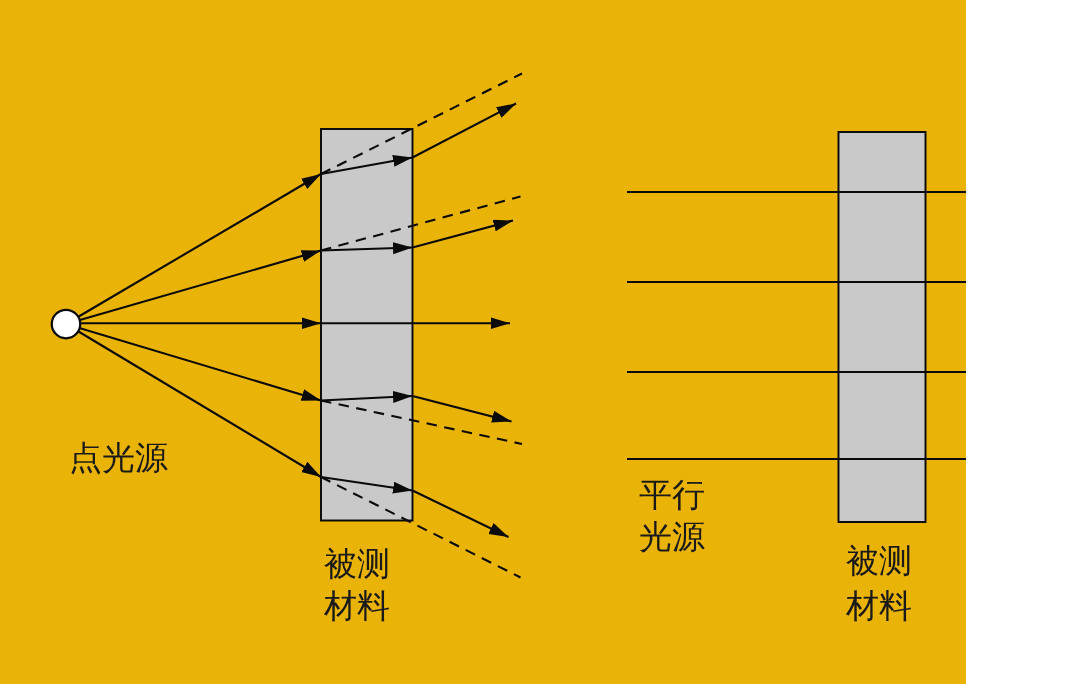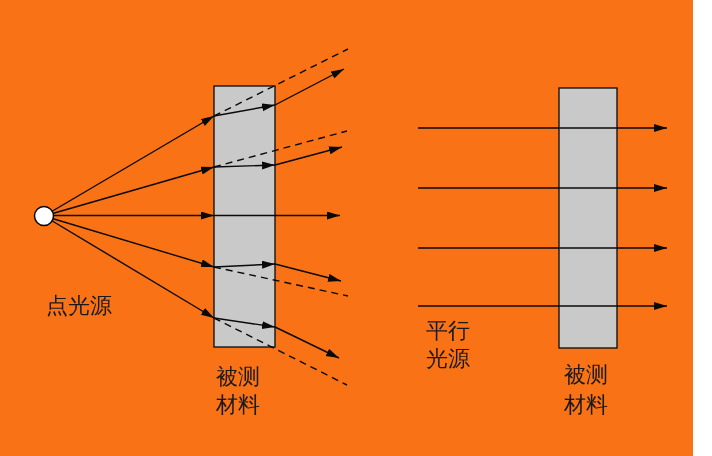--- a/index.html
+++ b/index.html
@@ -2,23 +2,23 @@
 <html><head>
 <meta charset="utf-8">
 <style>
   html, body {
     margin: 0;
     padding: 0;
     background: #ffffff;
   }
   #stage {
     position: relative;
-    width: 693px;
+    width: 644px;
     height: 456px;
-    background: #f97316;
+    background: #eab308;
     overflow: hidden;
     font-family: "Liberation Serif", serif;
   }
   svg text {
     font-family: "Liberation Serif", serif;
     font-size: 22px;
     fill: #1a1a1a;
     text-anchor: middle;
     dominant-baseline: central;
   }

